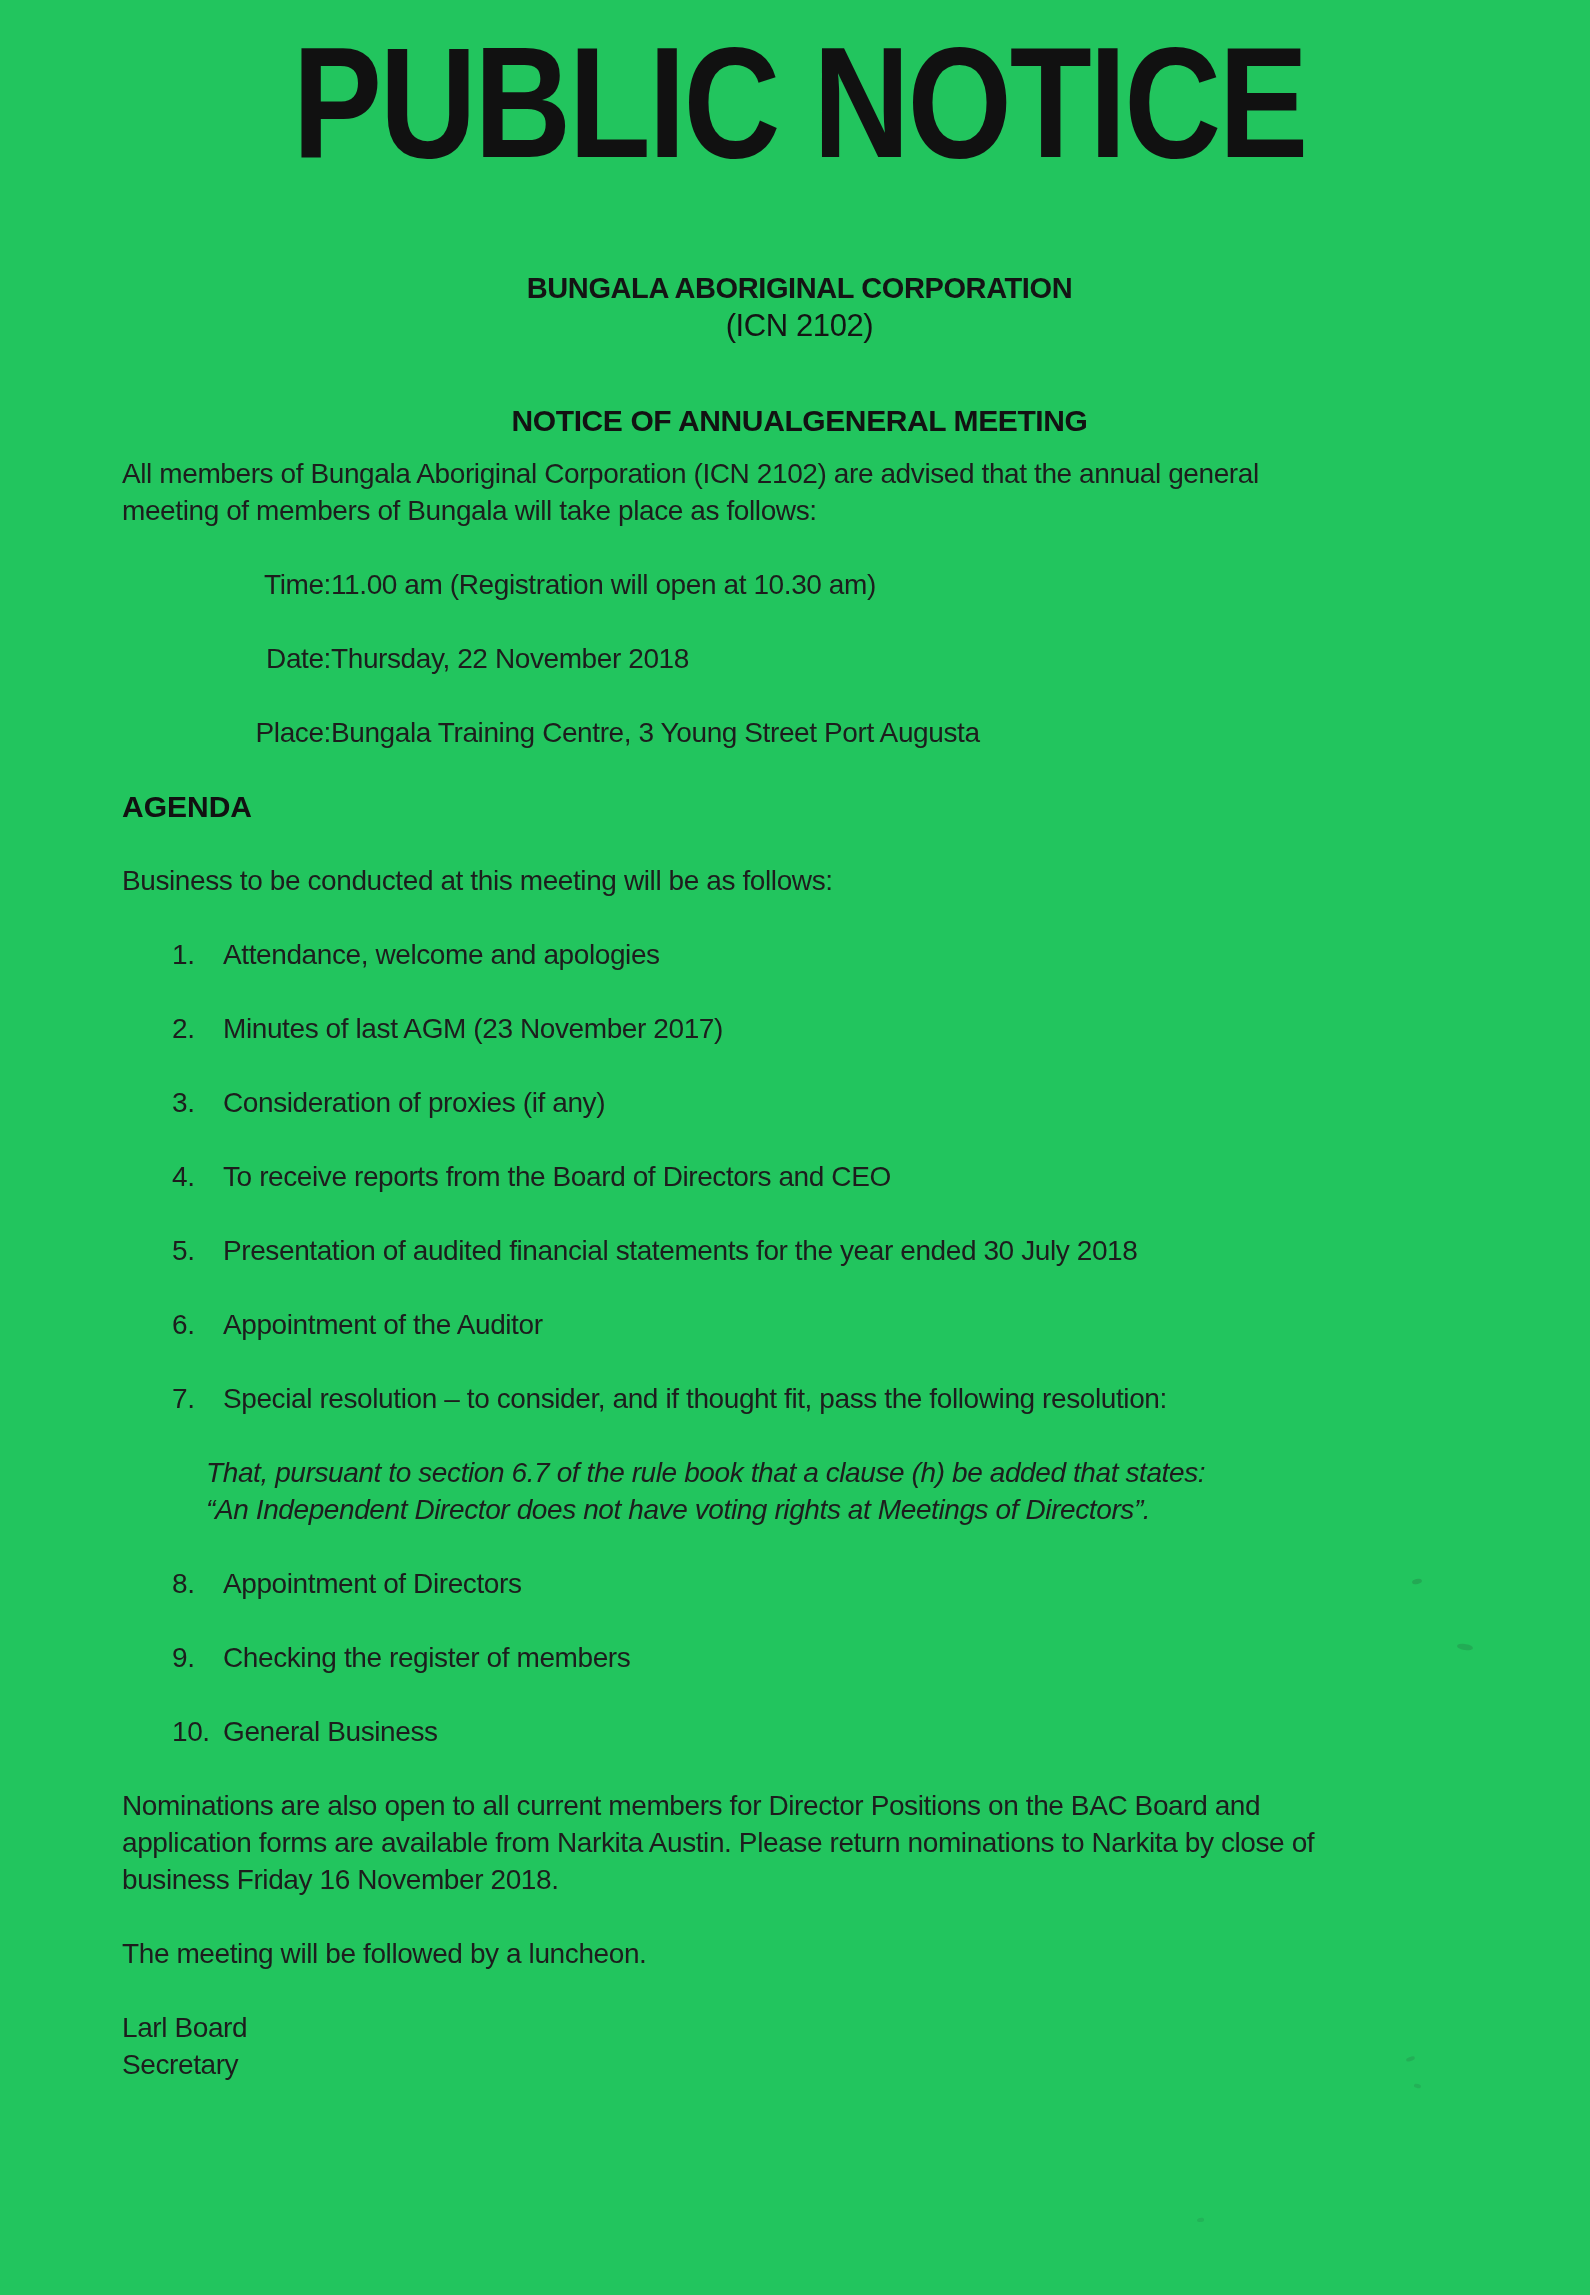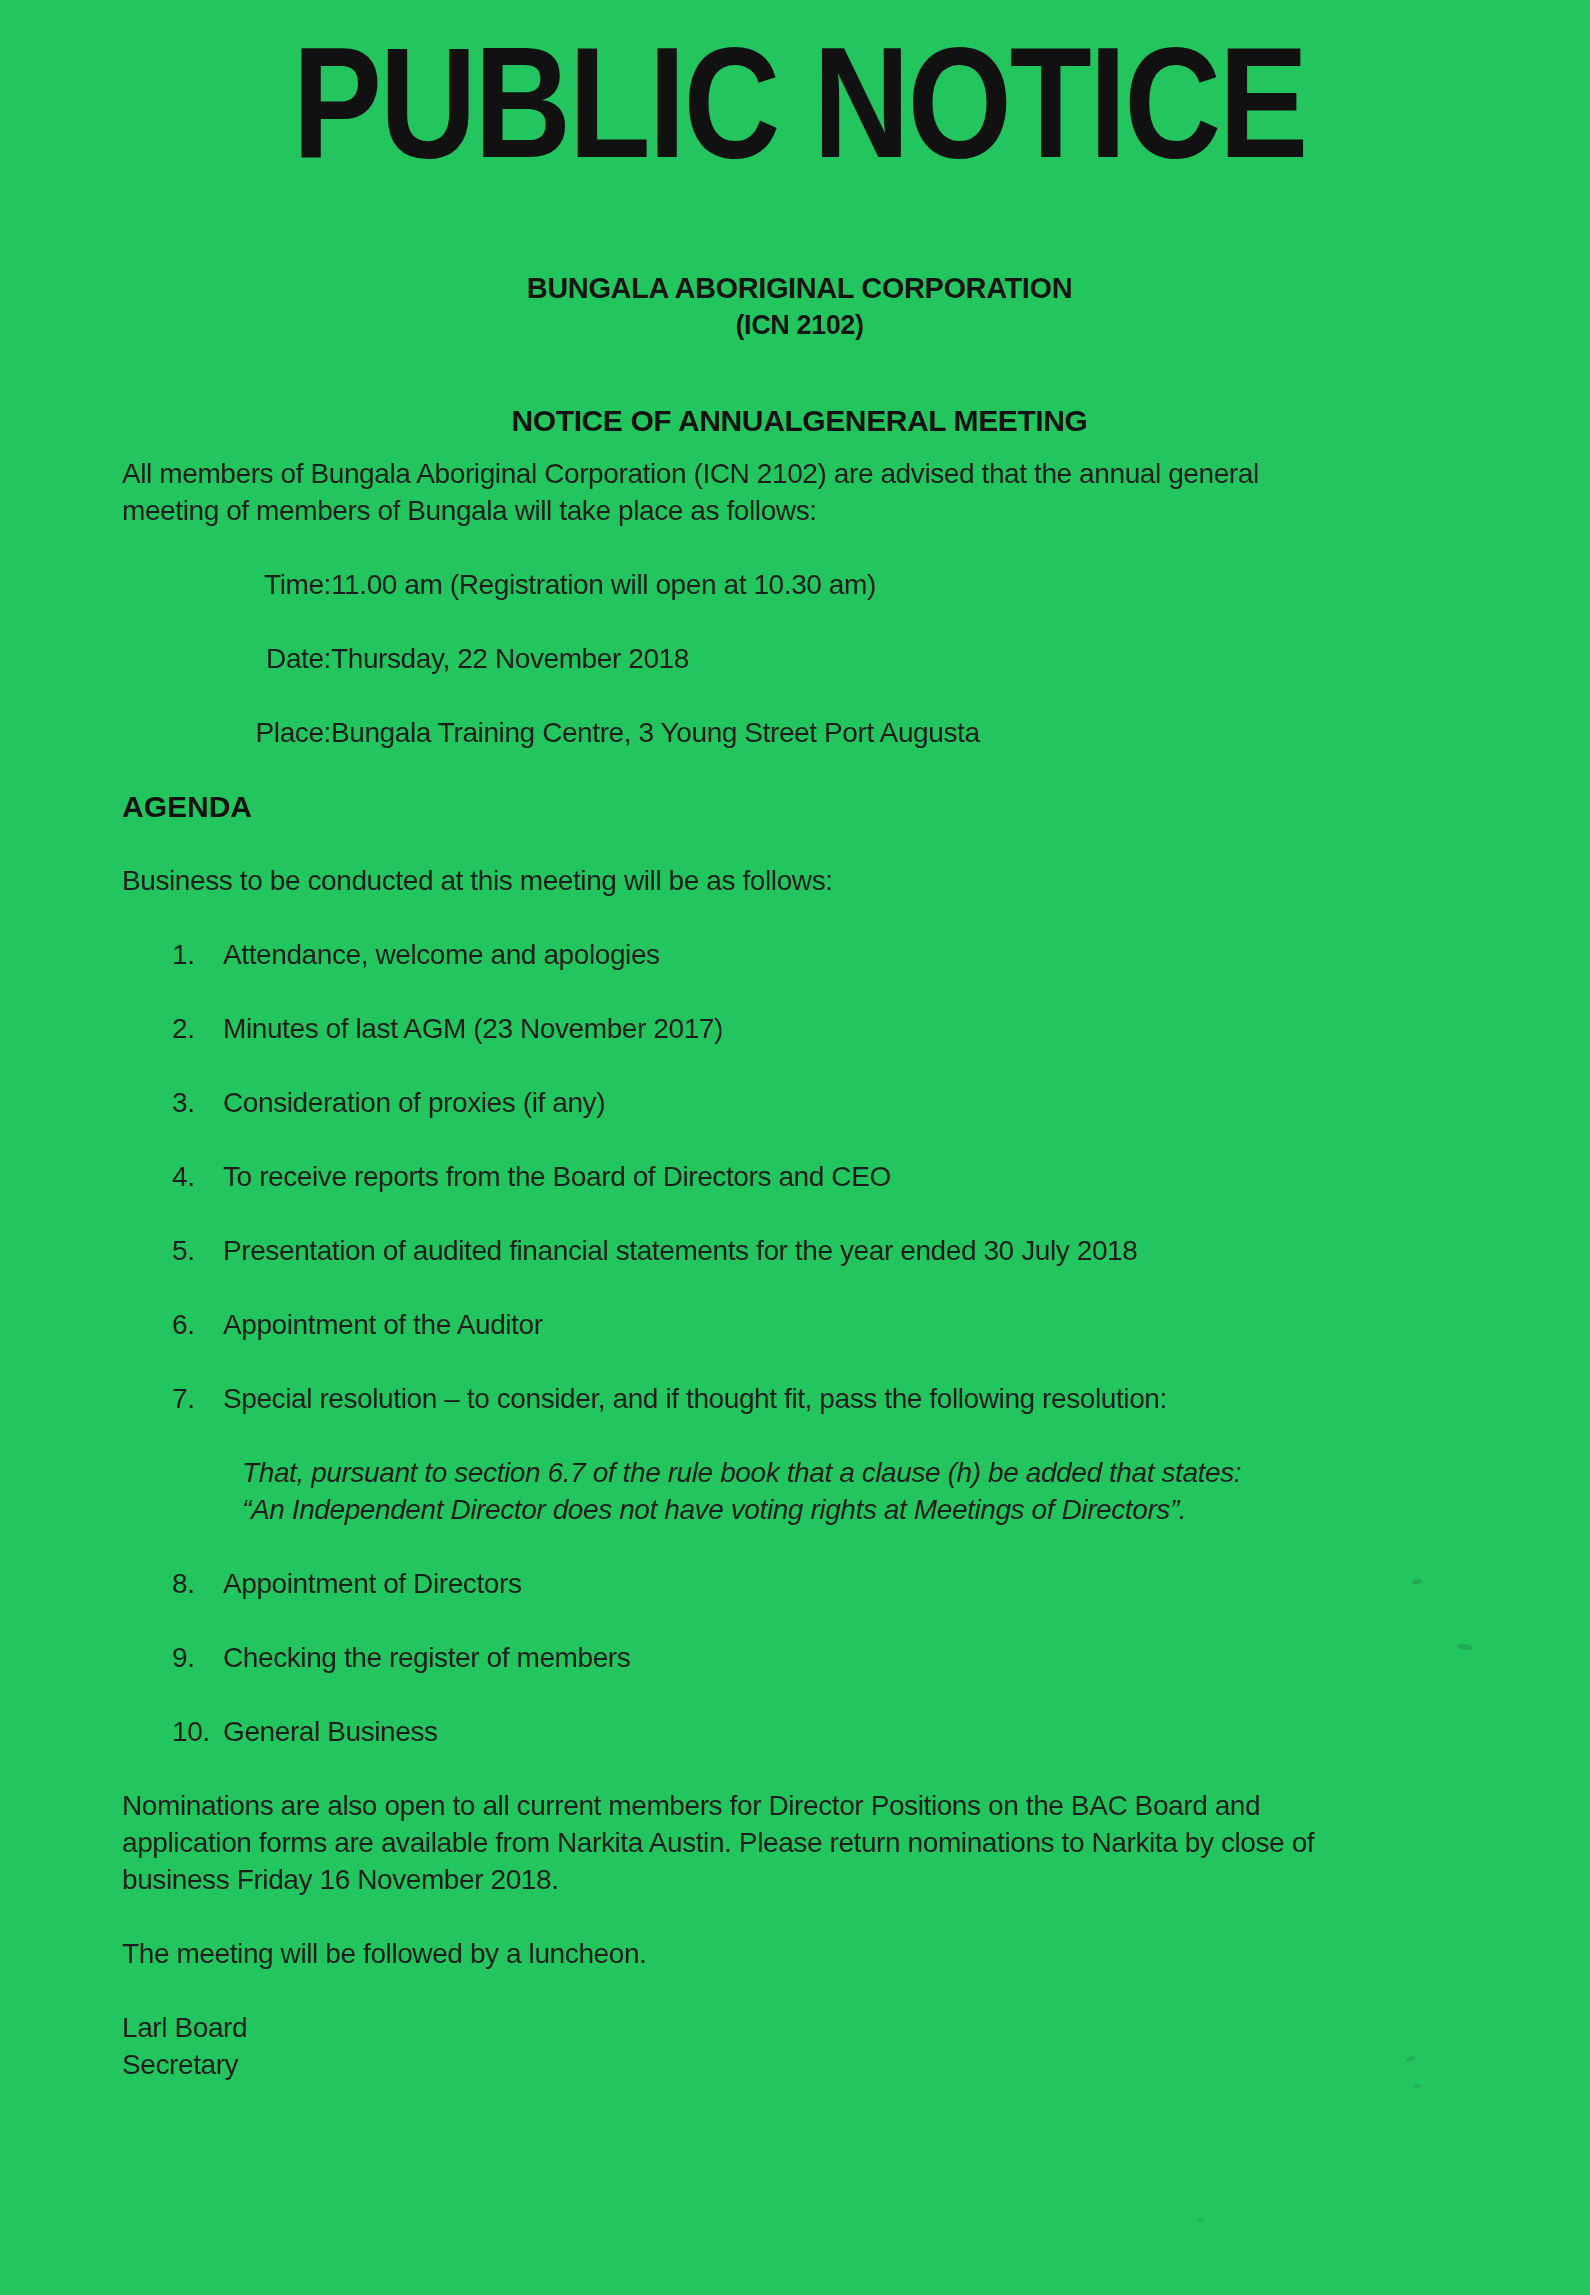--- a/index.html
+++ b/index.html
@@ -28,40 +28,40 @@
     transform:scaleX(0.85);
     transform-origin:50% 50%;
     white-space:pre;
     color:#111;
   }
 
   .center{text-align:center;}
   h2,h3,p{margin:0;font-size:inherit;line-height:inherit;}
 
   .org-name{margin-top:87px;font-weight:700;font-size:29px;color:#141414;}
-  .org-icn{font-weight:700;font-size:27px;color:#141414;text-align:center;}
+  .org-icn{font-weight:400;font-size:31px;color:#141414;text-align:center;}
   .meeting-heading{margin-top:58px;font-weight:700;font-size:30px;color:#121212;}
 
   .intro{margin-top:16px;white-space:pre;}
 
   .details{margin-top:0;}
   .detail-row{display:flex;margin-top:37px;}
   .detail-label{width:209px;flex:0 0 209px;text-align:right;}
   .detail-value{flex:1;white-space:pre;}
 
   .agenda-heading{margin-top:37px;font-weight:700;font-size:30px;letter-spacing:0;color:#111;}
   .agenda-intro{margin-top:37px;white-space:pre;}
 
   .agenda-item{display:flex;margin-top:37px;margin-left:50px;}
   .agenda-num{width:51px;flex:0 0 51px;}
   .agenda-text{flex:1;white-space:pre;}
 
   .resolution{
     margin-top:37px;
-    margin-left:120px;
+    margin-left:84px;
     font-style:italic;
     white-space:pre;
   }
 
   .para{margin-top:37px;white-space:pre;}
   .email-link{
     color:#1d1d1d;
     text-decoration:underline;
     text-decoration-thickness:2.1px;
     text-underline-offset:5px;

